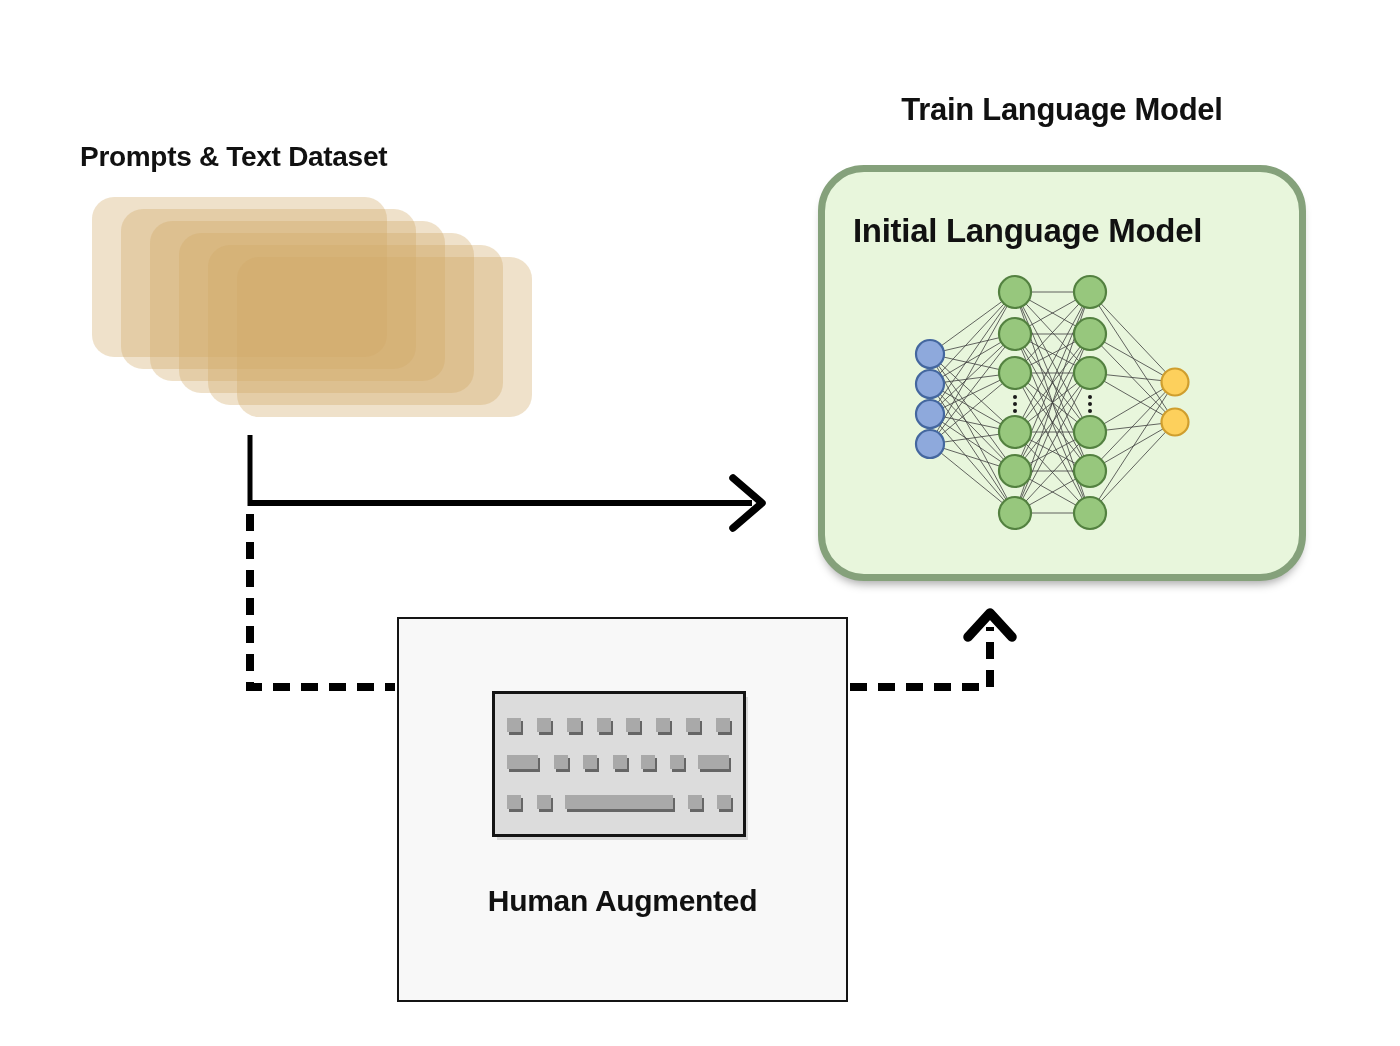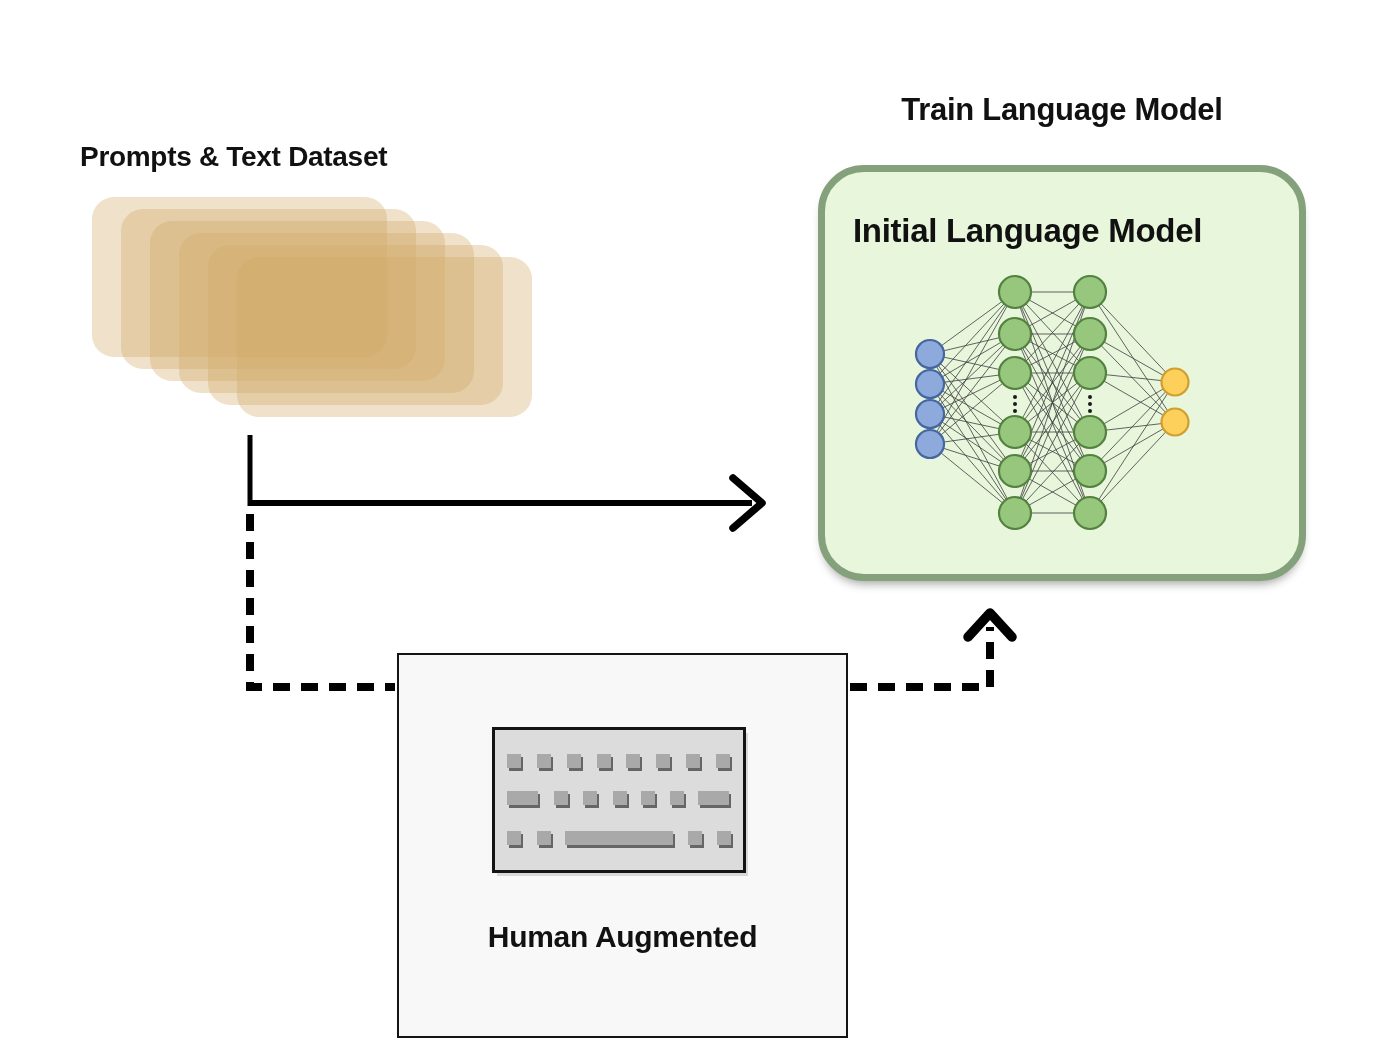--- a/index.html
+++ b/index.html
@@ -15,21 +15,21 @@
   #green-box{
     position:absolute;left:818px;top:165px;width:488px;height:416px;box-sizing:border-box;
     background:var(--green-box-fill);border:7px solid var(--green-box-border);border-radius:46px;
     box-shadow:0 7px 10px -4px rgba(0,0,0,0.35);
   }
   #ilm-label{position:absolute;left:0;top:40px;width:100%;text-align:left;font-size:33px;font-weight:700;letter-spacing:-0.3px;margin-left:28px;}
   #nn-svg{position:absolute;left:0;top:0;}
   #connectors{position:absolute;left:0;top:0;pointer-events:none;}
   #connectors line,#connectors path,#connectors polyline{stroke:var(--arrow-color);}
   #human-box{
-    position:absolute;left:397px;top:653px;width:451px;height:385px;box-sizing:border-box;
+    position:absolute;left:397px;top:617px;width:451px;height:385px;box-sizing:border-box;
     background:var(--human-box-fill);border:2.5px solid var(--human-box-border);
   }
   #kb-svg{position:absolute;left:93px;top:72px;}
   #human-label{position:absolute;left:0;top:260px;width:100%;text-align:center;font-size:30px;font-weight:700;line-height:1.48;letter-spacing:-0.3px;}
 </style>
 </head>
 <body>
 
 <div class="canvas">
 

